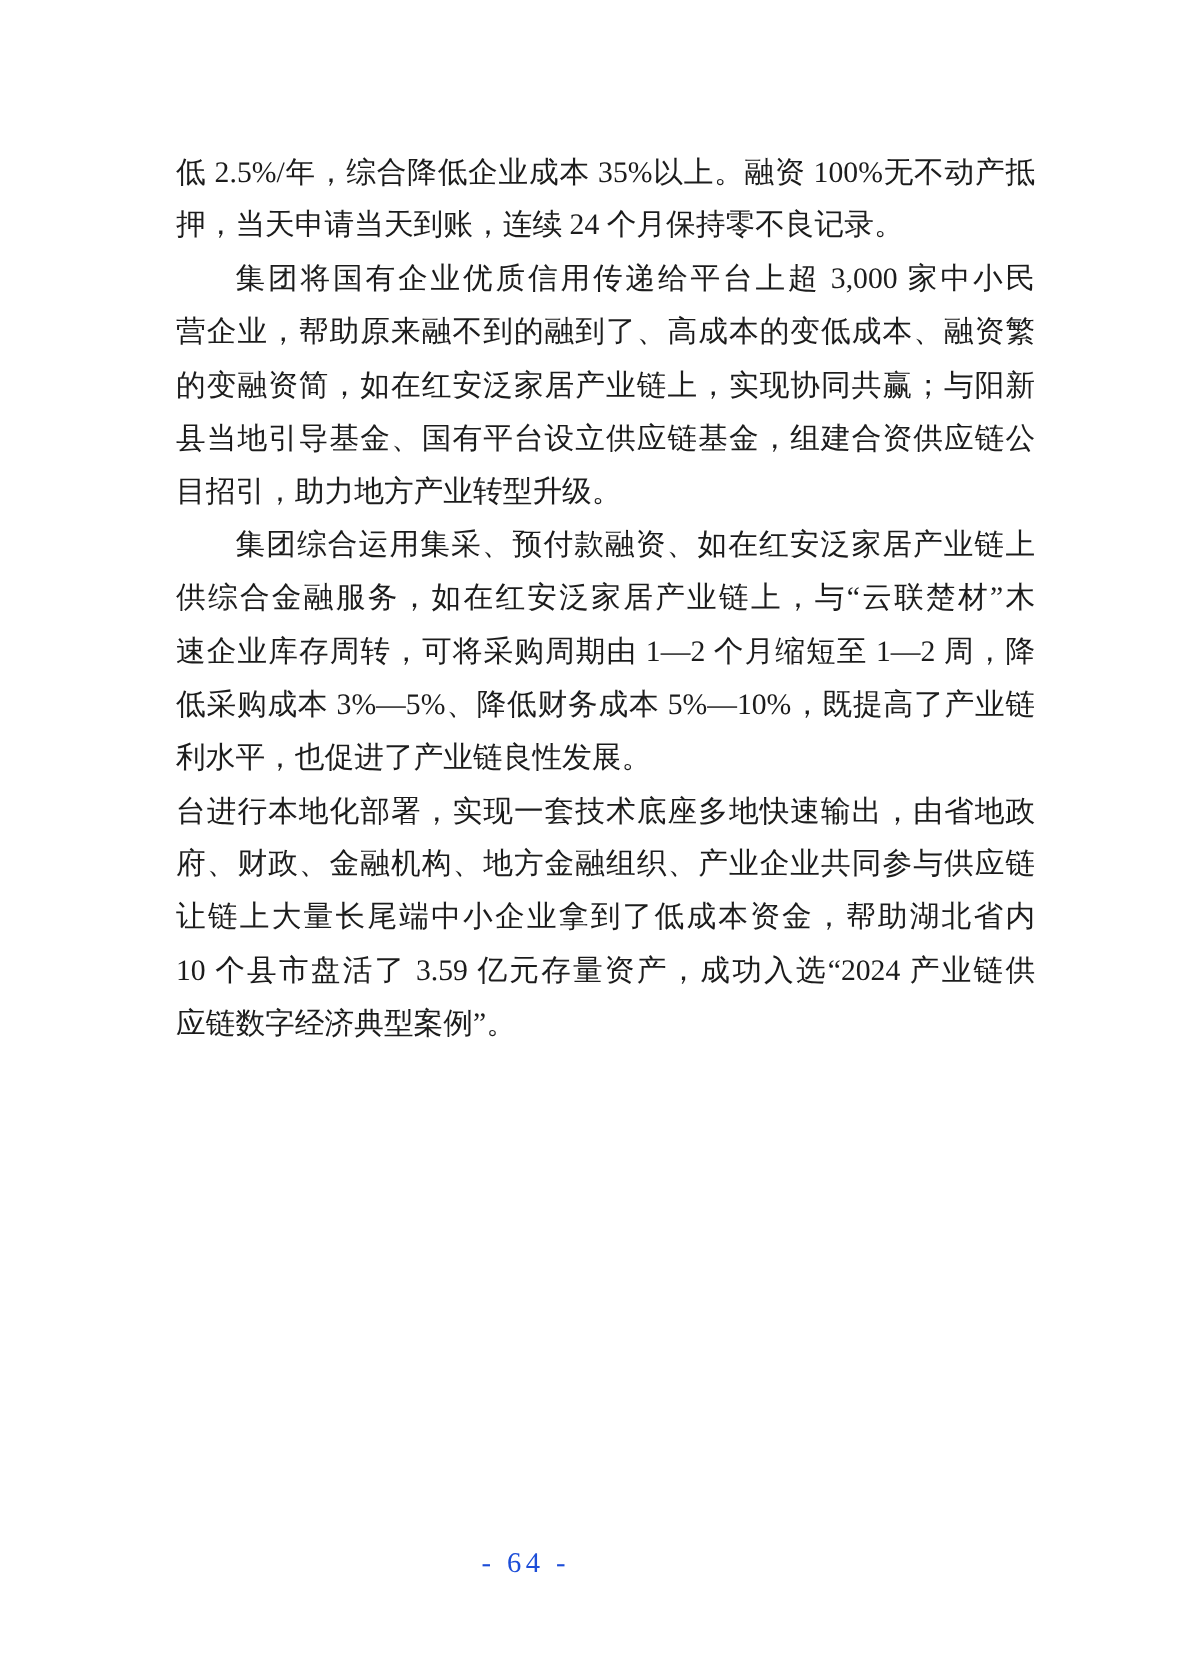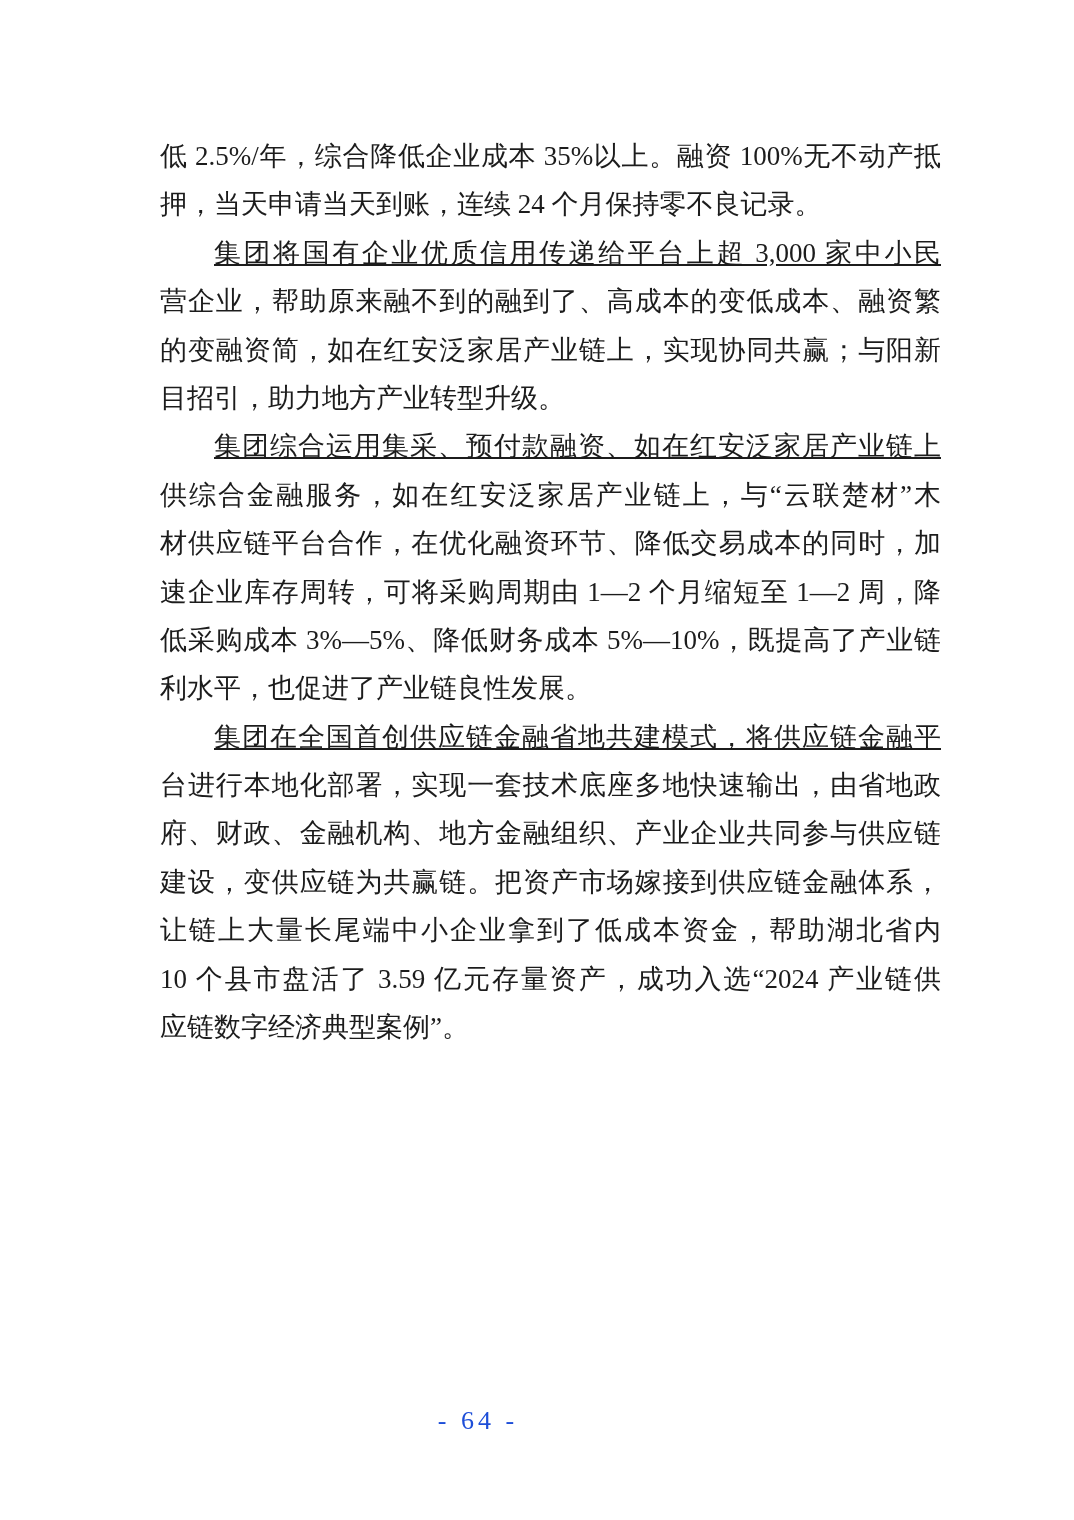--- a/index.html
+++ b/index.html
@@ -26,21 +26,20 @@
     font-size: 27px;
     line-height: 48.4px;
     height: 48.4px;
     text-align: justify;
     text-align-last: justify;
     overflow: hidden;
     white-space: normal;
   }
   .line.indent {
     padding-left: 54px;
-    text-decoration: underline;
   }
   .line.para-end {
     text-align-last: left;
   }
   .page-footer {
     position: absolute;
     left: 0;
     top: 1406px;
     width: 100%;
     text-align: center;
@@ -54,31 +53,29 @@
 </head>
 <body>
 
 <div class="page">
   <main class="text-block" id="text-block">
       <div class="line">低 2.5%/年，综合降低企业成本 35%以上。融资 100%无不动产抵</div>
       <div class="line para-end">押，当天申请当天到账，连续 24 个月保持零不良记录。</div>
       <div class="line indent">集团将国有企业优质信用传递给平台上超 3,000 家中小民</div>
       <div class="line">营企业，帮助原来融不到的融到了、高成本的变低成本、融资繁</div>
       <div class="line">的变融资简，如在红安泛家居产业链上，实现协同共赢；与阳新</div>
+      <div class="line">县当地引导基金、国有平台设立供应链基金，组建合资供应链公</div>
       <div class="line para-end">目招引，助力地方产业转型升级。</div>
       <div class="line indent">集团综合运用集采、预付款融资、如在红安泛家居产业链上</div>
       <div class="line">供综合金融服务，如在红安泛家居产业链上，与“云联楚材”木</div>
-      <div class="line">材供应链平台合作，在优化融资环节、降低交易成本的同时，加</div>
       <div class="line">速企业库存周转，可将采购周期由 1—2 个月缩短至 1—2 周，降</div>
       <div class="line">低采购成本 3%—5%、降低财务成本 5%—10%，既提高了产业链盈</div>
       <div class="line para-end">利水平，也促进了产业链良性发展。</div>
-      <div class="line indent">集团在全国首创供应链金融省地共建模式，将供应链金融平</div>
       <div class="line">台进行本地化部署，实现一套技术底座多地快速输出，由省地政</div>
       <div class="line">府、财政、金融机构、地方金融组织、产业企业共同参与供应链</div>
-      <div class="line">建设，变供应链为共赢链。把资产市场嫁接到供应链金融体系，</div>
       <div class="line">让链上大量长尾端中小企业拿到了低成本资金，帮助湖北省内</div>
       <div class="line">10 个县市盘活了 3.59 亿元存量资产，成功入选“2024 产业链供</div>
       <div class="line para-end">应链数字经济典型案例”。</div>
     </main>
   <footer class="page-footer">
     <span class="page-number">- 64 -</span>
   </footer>
 </div>
 
 </body></html>

